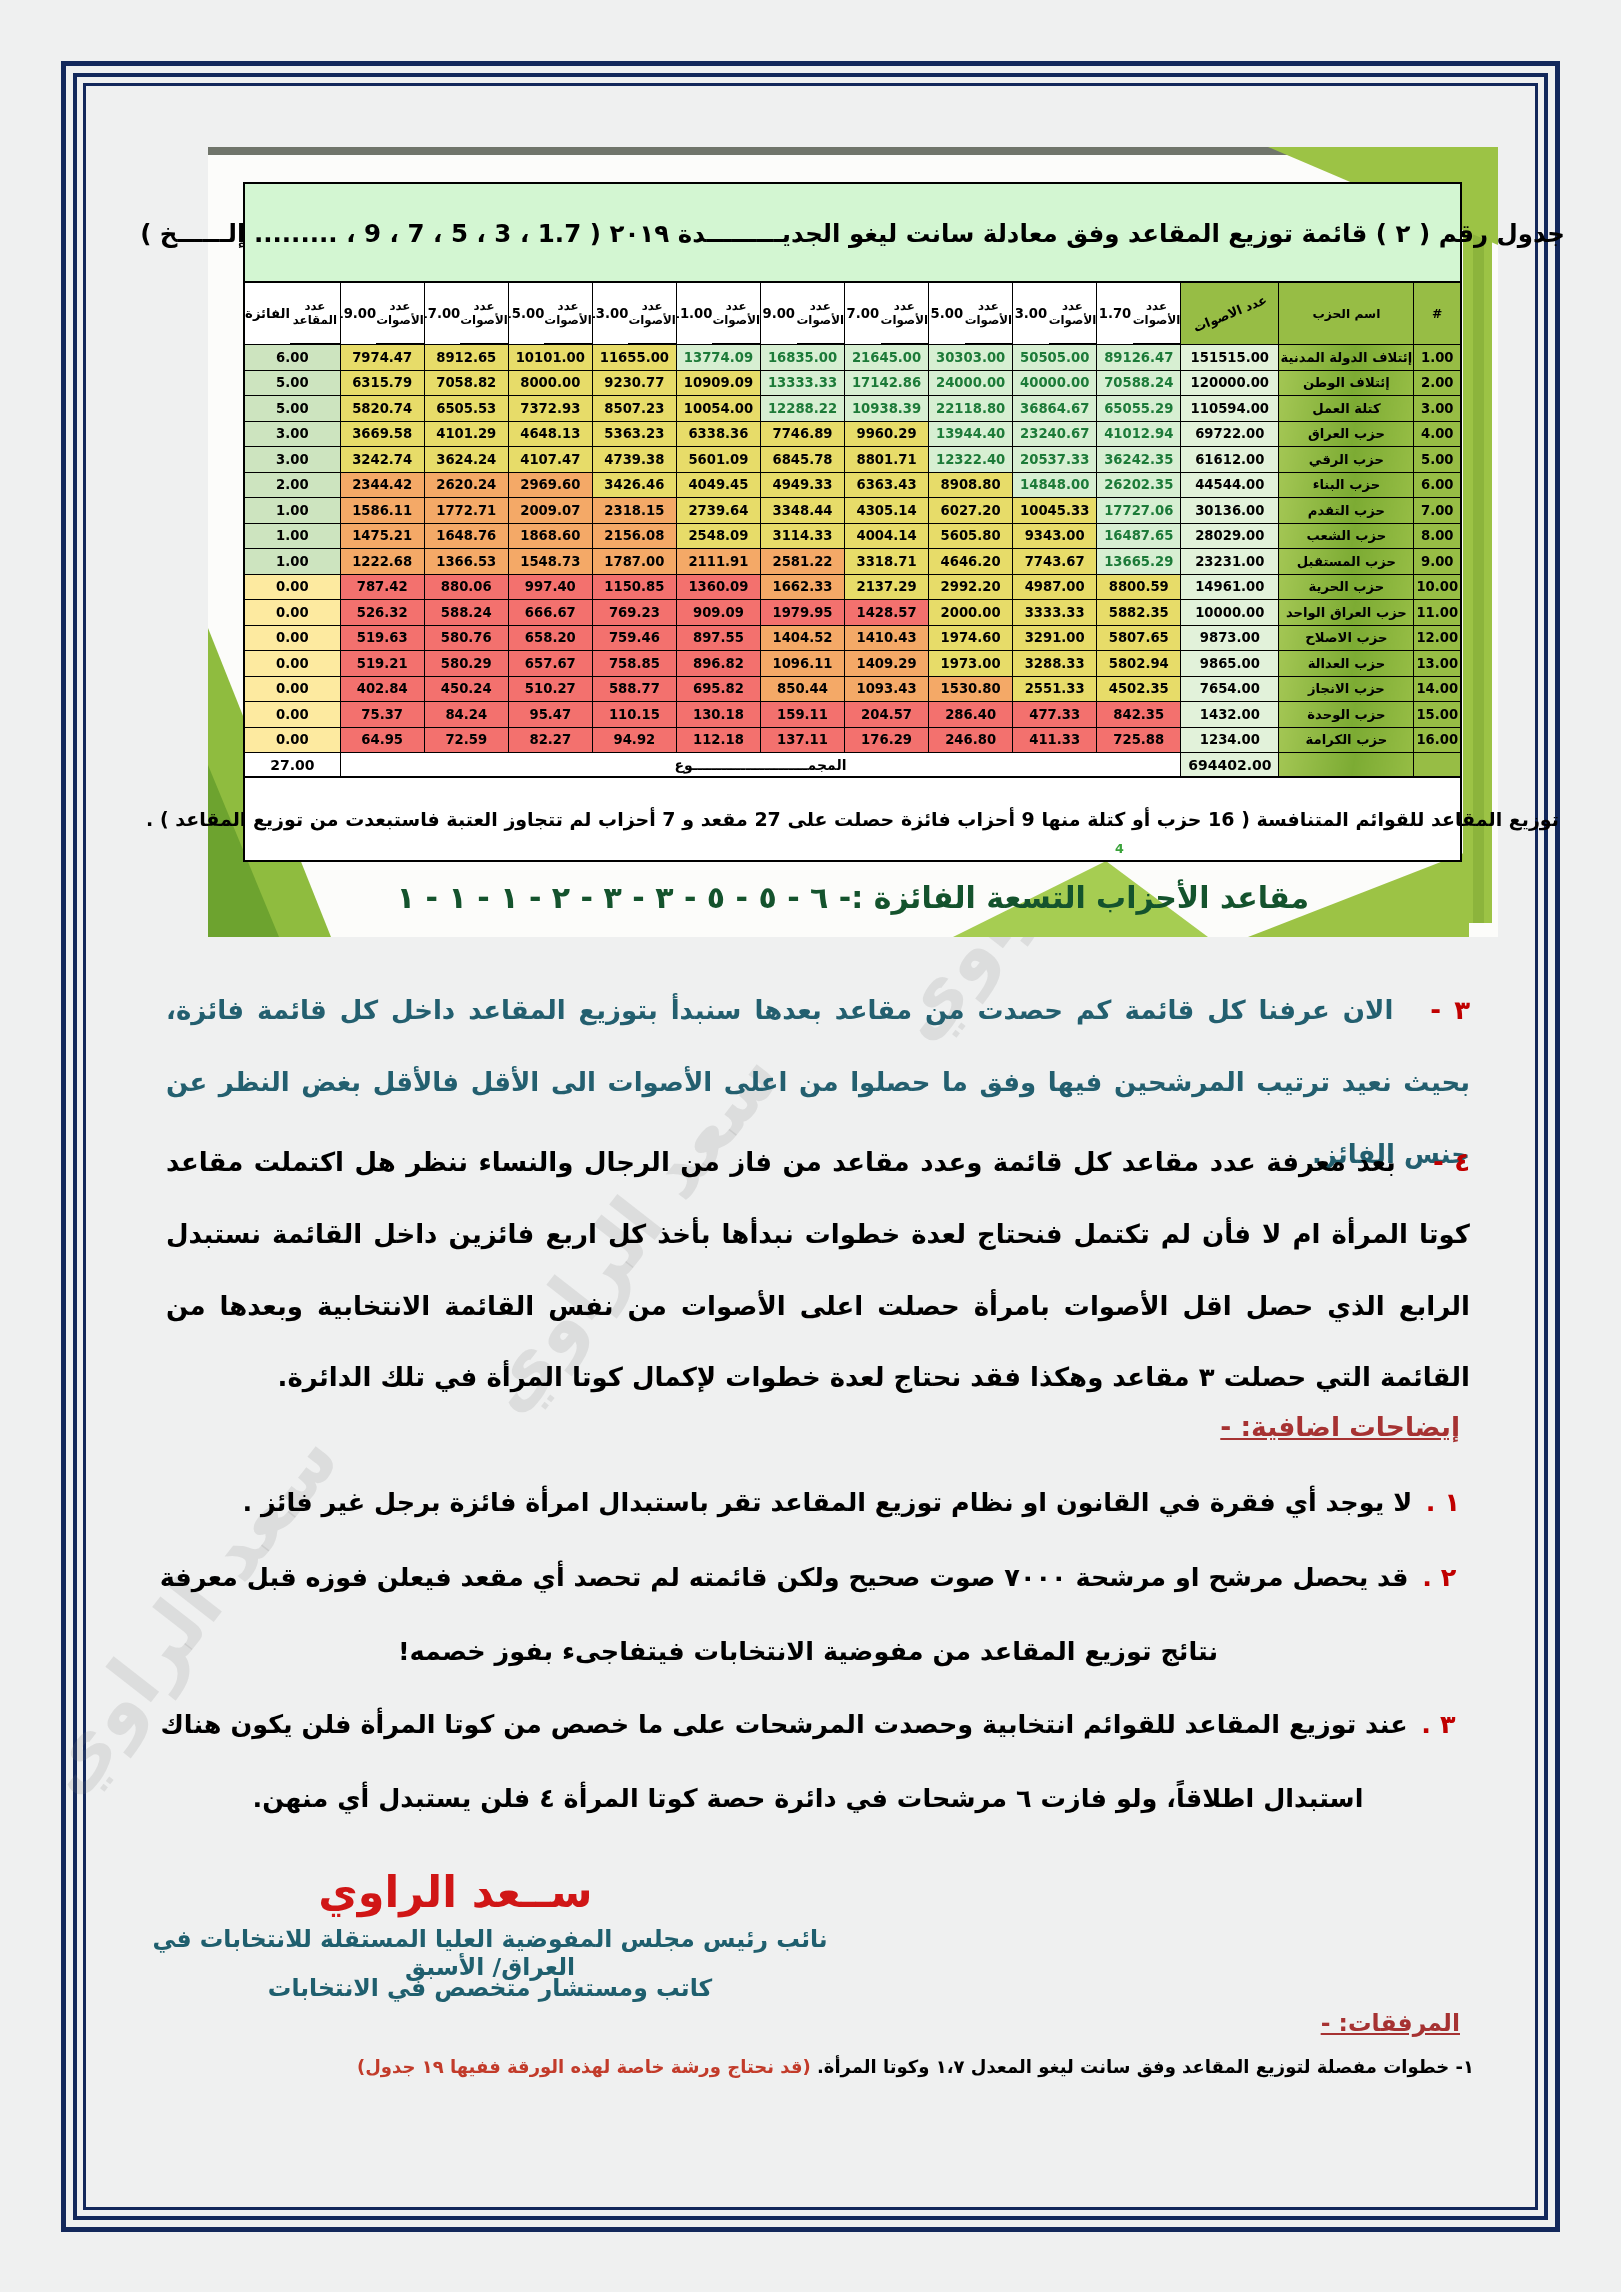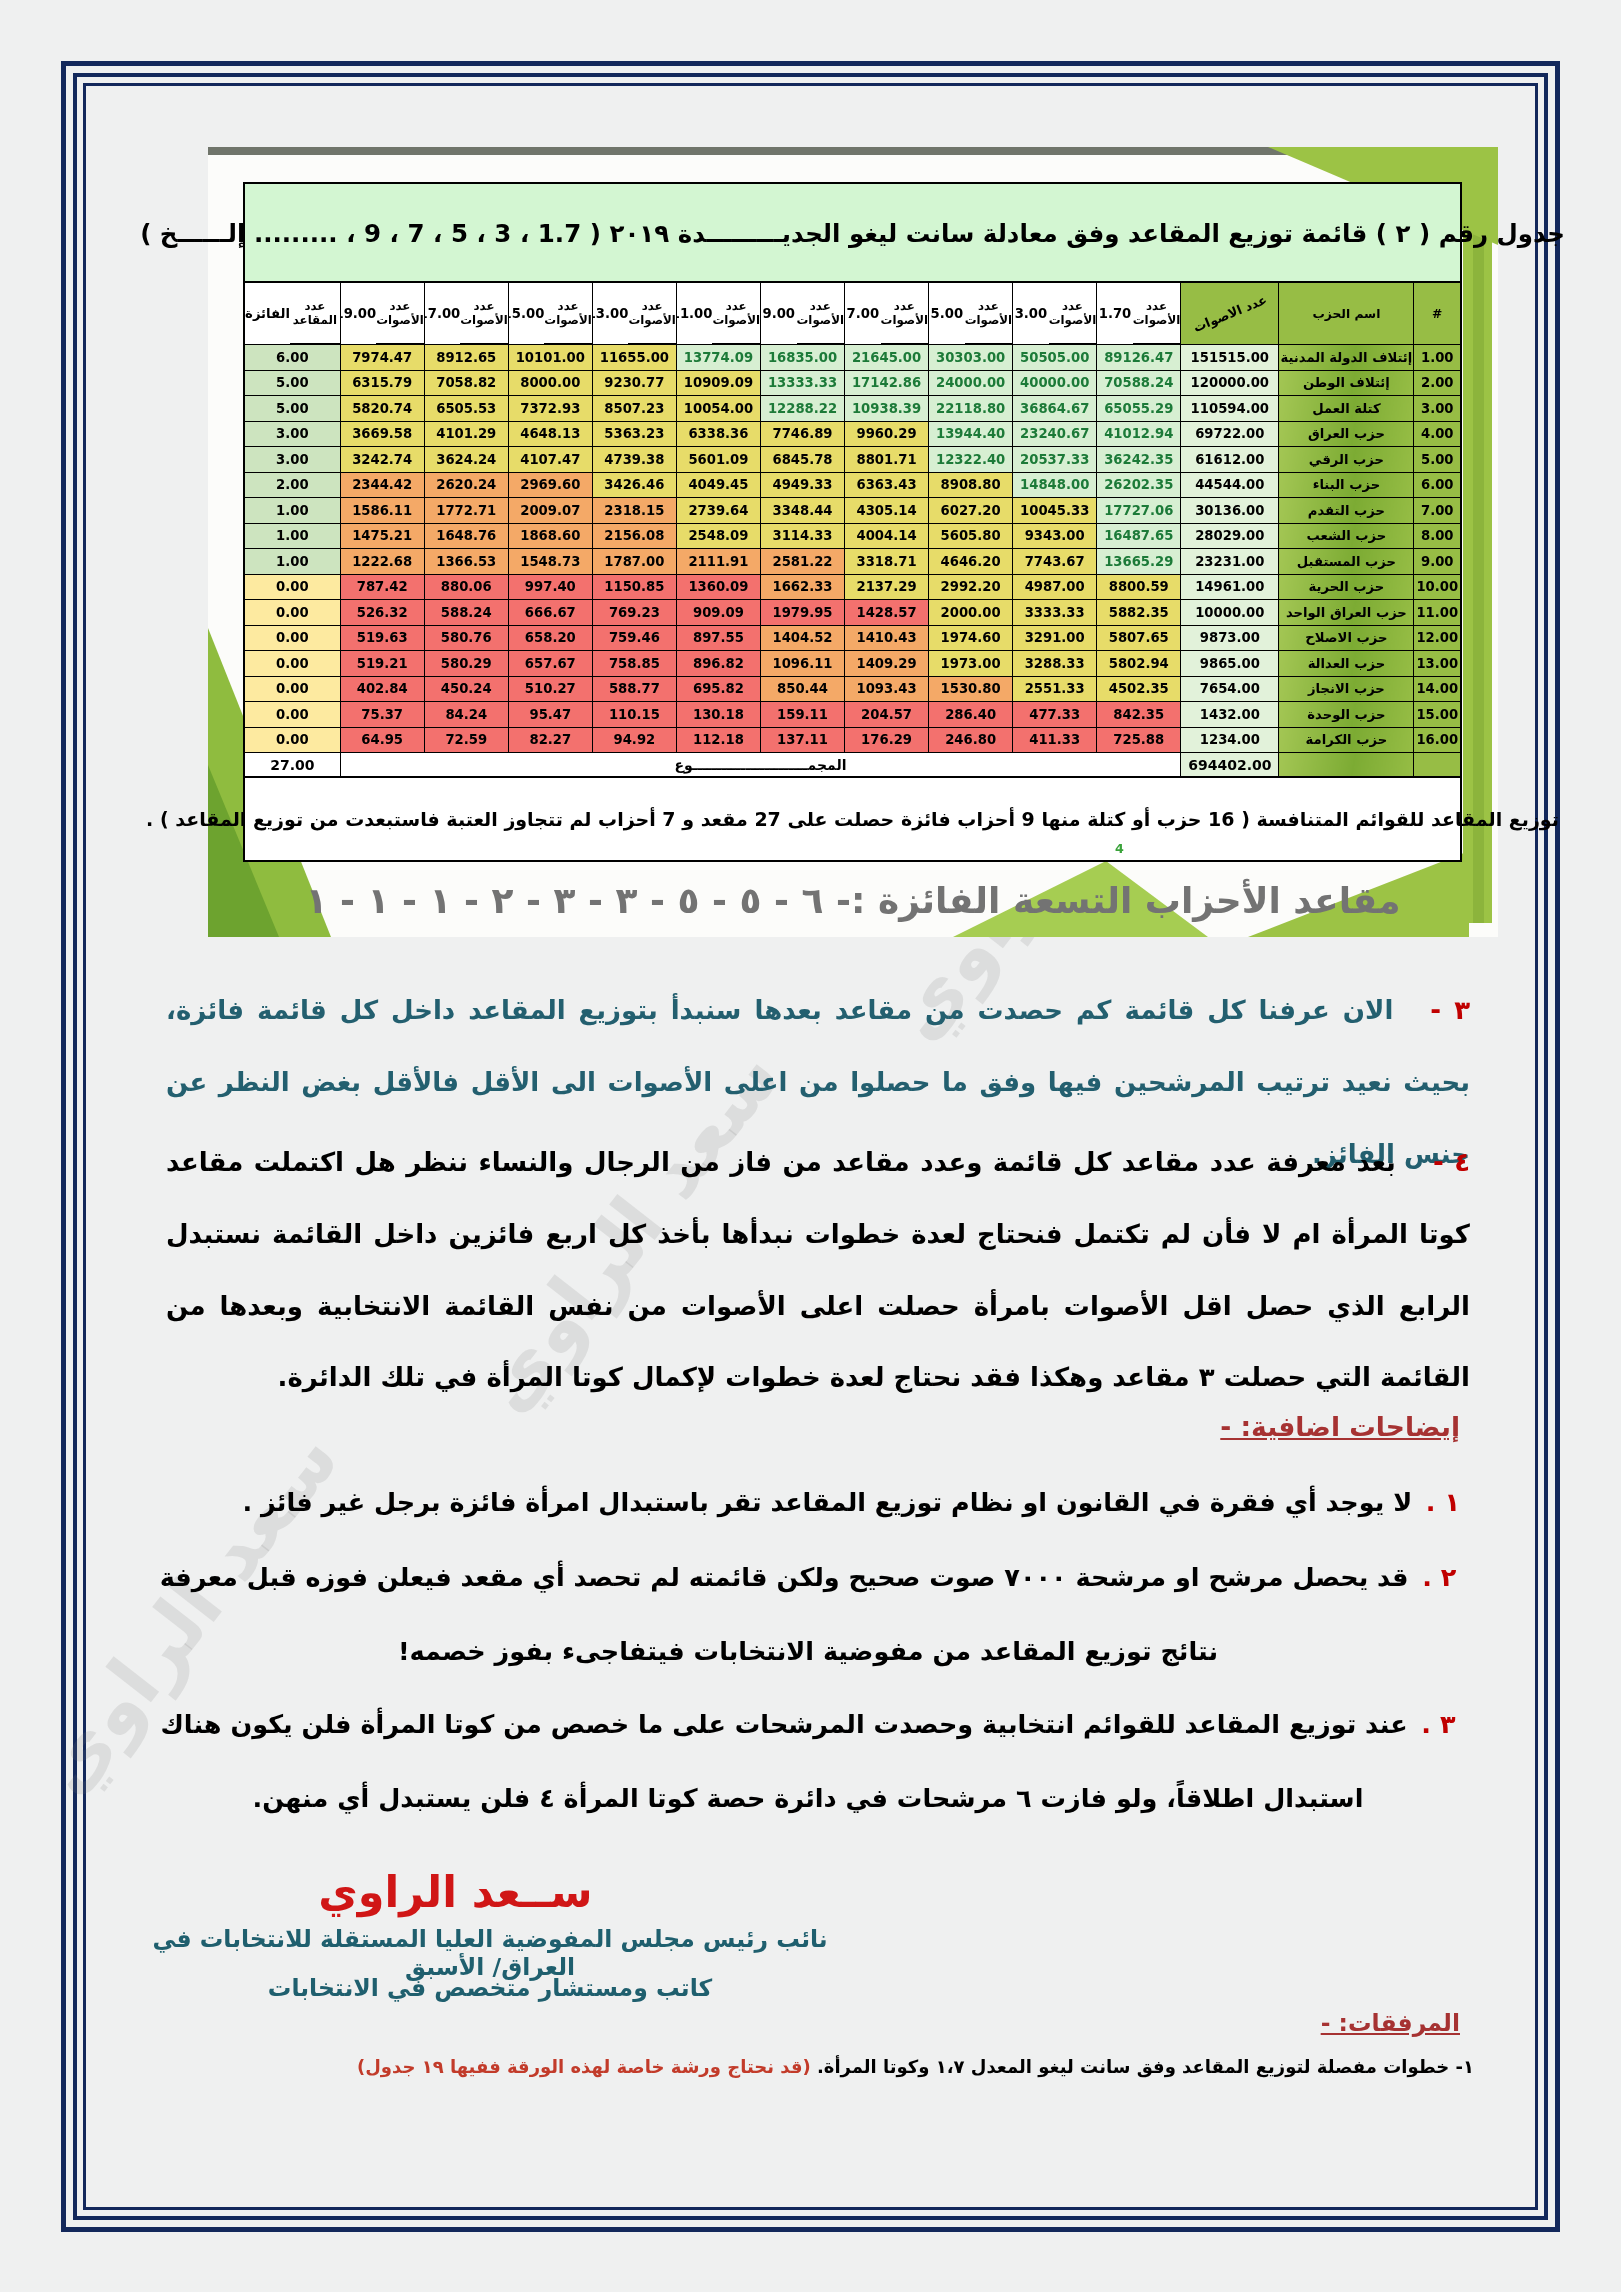--- a/index.html
+++ b/index.html
@@ -72,21 +72,21 @@
   tr.total-row td{font-size:14px;}
   .note-box{
     box-sizing:border-box;width:1219px;height:86px;background:#fff;
     border:2.9px solid #000;margin-top:-2.9px;display:flex;align-items:center;
     justify-content:center;font-size:19px;font-weight:bold;direction:rtl;
     white-space:nowrap;color:#000;
   }
   .slide-pagenum{position:absolute;left:907px;top:694px;color:#3aa33a;font-size:12.7px;font-weight:bold;}
   .seats-line{
     position:absolute;left:0;top:733px;width:100%;text-align:center;
-    font-size:36px;font-weight:bold;color:#737373;direction:rtl;white-space:nowrap;
+    font-size:30px;font-weight:bold;color:#14532d;direction:rtl;white-space:nowrap;
   }
 
   
   .para{position:absolute;right:151px;width:1304px;direction:rtl;font-weight:bold;
         font-size:26px;line-height:2.76;}
   .p3{top:975px;color:#235f6f;text-align:justify;}
   .p4{top:1127px;color:#000;text-align:justify;}
   .rnum{color:#c00000;padding-left:37px;}
   .sec-h{position:absolute;right:161px;top:1411px;direction:rtl;font-size:26.5px;
          font-weight:bold;color:#a63232;text-decoration:underline;}

